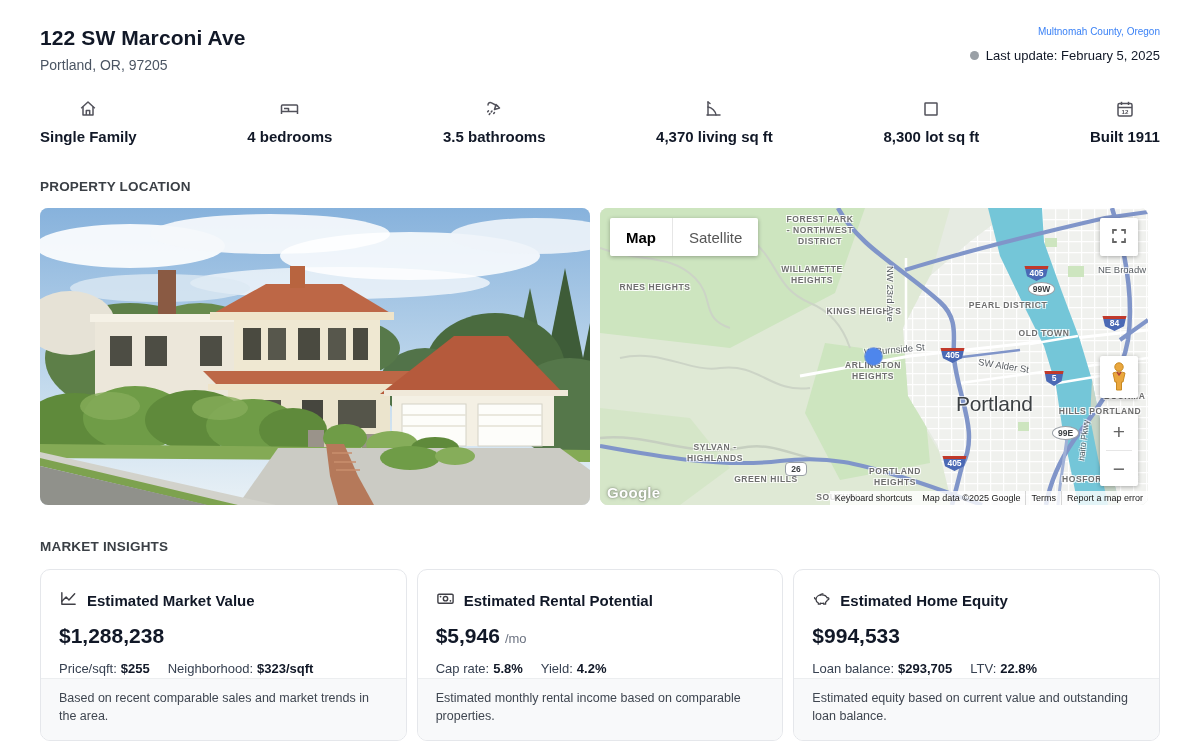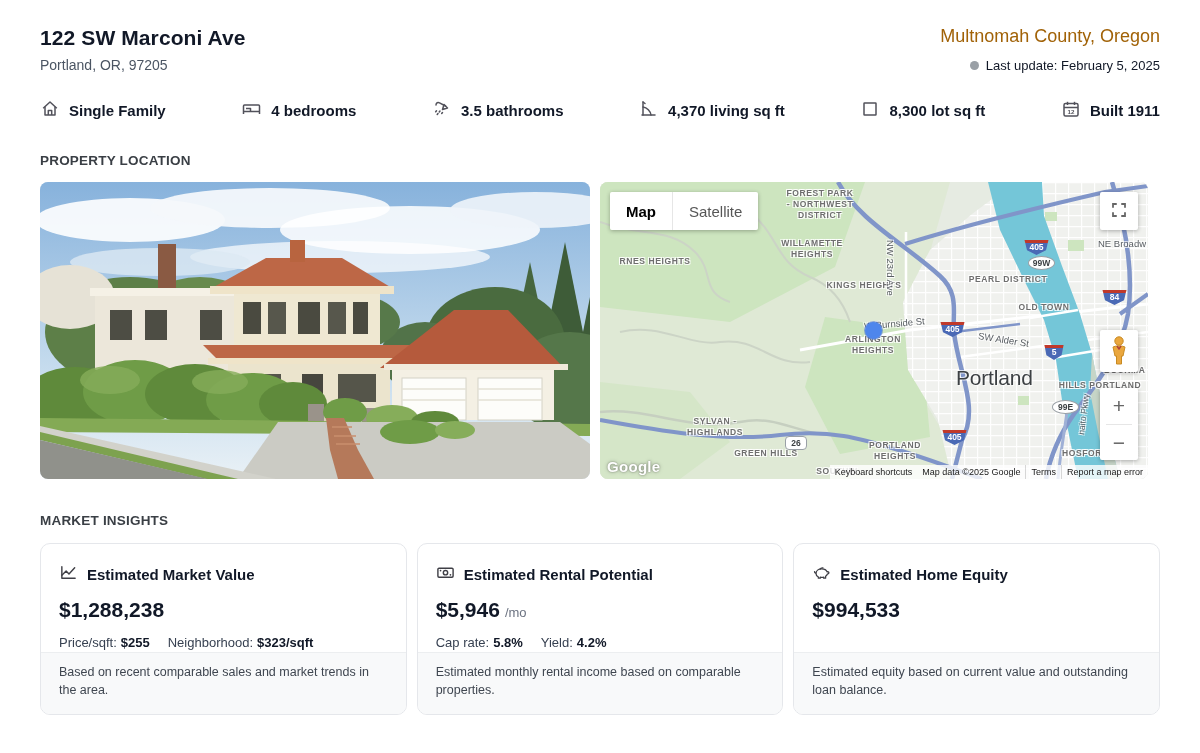--- a/index.html
+++ b/index.html
@@ -4,27 +4,27 @@
 <style>
   *{margin:0;padding:0;box-sizing:border-box;}
   html,body{width:1200px;height:753px;background:#fff;font-family:"Liberation Sans",sans-serif;color:#111827;overflow:hidden;}
   .page{width:1200px;height:753px;padding:26px 40px 0 40px;position:relative;}
 
   
   .hdr{display:flex;justify-content:space-between;align-items:flex-start;}
   .hdr h1{font-size:21px;font-weight:700;letter-spacing:.1px;text-align:center;}
   .hdr .sub{font-size:14px;color:#4b5563;margin-top:7px;}
   .hdr-right{text-align:right;}
-  .hdr-right .county{font-size:18px;color:#a16207;}
+  .hdr-right .county{font-size:10px;color:#3b82f6;}
   .hdr-right .upd{font-size:13px;color:#111827;margin-top:11px;display:flex;align-items:center;gap:7px;justify-content:flex-end;}
   .dot{width:9px;height:9px;border-radius:50%;background:#9aa0a6;display:inline-block;}
 
   
   .stats{display:flex;justify-content:space-between;align-items:center;margin-top:26px;}
-  .stat{display:flex;align-items:flex-end;gap:9px;font-size:15px;font-weight:600;color:#111827;}
+  .stat{display:flex;align-items:center;gap:9px;font-size:15px;font-weight:600;color:#111827;flex-direction:column;}
   .stat svg{display:block;}
 
   
   .seclbl{font-size:13.5px;font-weight:700;color:#3a3f45;letter-spacing:.2px;margin-top:34px;}
 
   
   .media{display:flex;gap:10px;margin-top:14px;}
   .photo{width:550px;height:297px;border-radius:8px;overflow:hidden;flex:none;background:#cde;}
   .photo svg{width:100%;height:100%;display:block;}
   .map{width:548px;height:297px;border-radius:8px;overflow:hidden;position:relative;flex:none;background:#e8ebe6;}
@@ -424,17 +424,21 @@
               <path d="M16.5 9 c.8 0 1.3.5 1.3 1.2 0 .6-.4 1-1 1.2 l-.6.2 c-.4 1-1 1.8-1.9 2.4 V16 h-2 v-1.1 a7 7 0 0 1-3.6 0 V16 h-2 v-1.3 C5 13.8 4.2 12.5 4.2 11 c0-2.8 2.6-4.8 6-4.8 2.7 0 5 1.3 5.8 3.2 Z"></path>
               <path d="M8.5 6.5 c.5-1 1.7-1.6 3-1.4"></path>
               <path d="M3.9 10.5 c-.8 0-1.3-.6-1.2-1.4"></path>
             </svg></span>
         <span>Estimated Home Equity</span>
       </div>
       <div class="card-val">
           <span>$994,533</span>
           <span class="sfx"></span>
         </div>
+      <div class="card-metrics">
+        <span><span>Loan balance:</span><b>$293,705</b></span>
+        <span><span>LTV:</span><b>22.8%</b></span>
+      </div>
       <div class="card-foot">Estimated equity based on current value and outstanding loan balance.</div>
     </div>
 
   </div>
 </div>
 
 </body></html>

